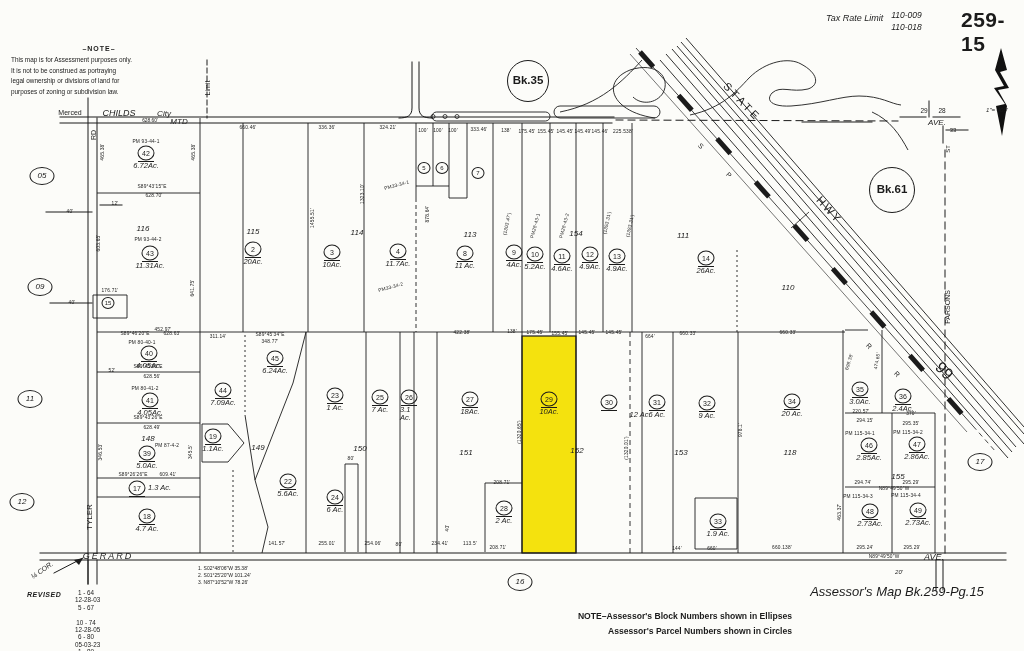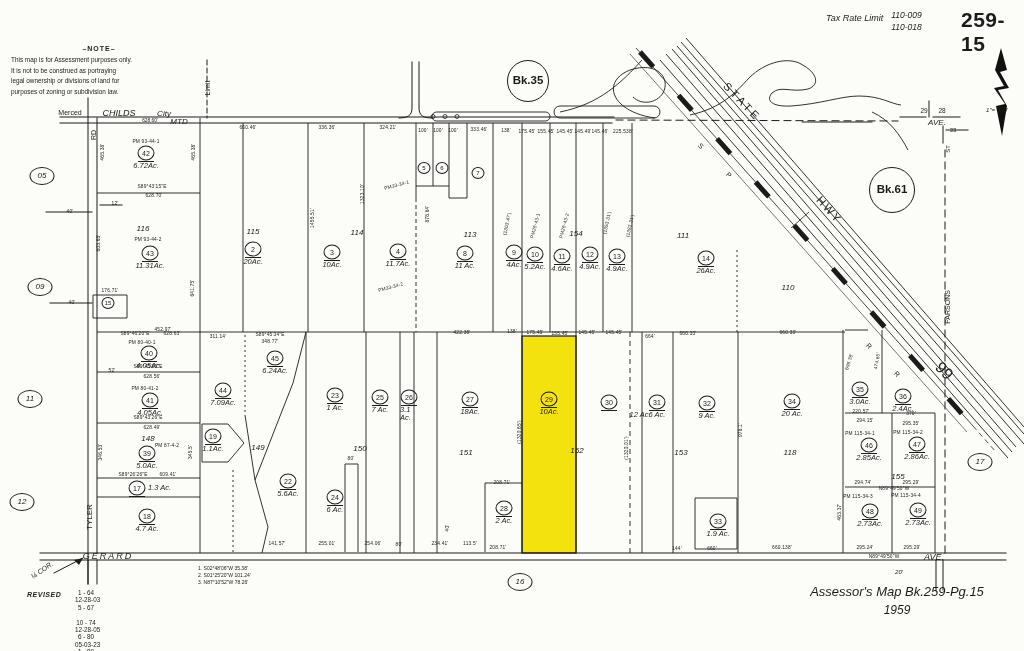--- a/index.html
+++ b/index.html
@@ -392,25 +392,26 @@
 
   <div class="note">
     <div class="nh">–NOTE–</div>
     <div class="nl">This map is for Assessment purposes only.</div>
     <div class="nl">It is not to be construed as portraying</div>
     <div class="nl">legal ownership or divisions of land for</div>
     <div class="nl">purposes of zoning or subdivision law.</div>
   </div>
 
   <div class="legend">
+    <div>NOTE–Assessor's Block Numbers shown in Ellipses</div>
+    <div>Assessor's Parcel Numbers shown in Circles</div>
   </div>
 
   <div class="stamp">
     <div class="s1">Assessor's Map Bk.259-Pg.15</div>
-    <div class="s3">1959</div>
   </div>
 
   <div class="revised">
     <div class="rlabel">REVISED</div>
     <div class="revrows" id="revrows">
         <div class="revrow"><span class="rv">1 - 64</span><span class="rd">12-28-03</span></div>
         <div class="revrow"><span class="rv">5 - 67</span><span class="rd"></span></div>
         <div class="revrow"><span class="rv">10 - 74</span><span class="rd">12-28-05</span></div>
         <div class="revrow"><span class="rv">6 - 80</span><span class="rd">05-03-23</span></div>
         <div class="revrow"><span class="rv">1 - 89</span><span class="rd"></span></div>

